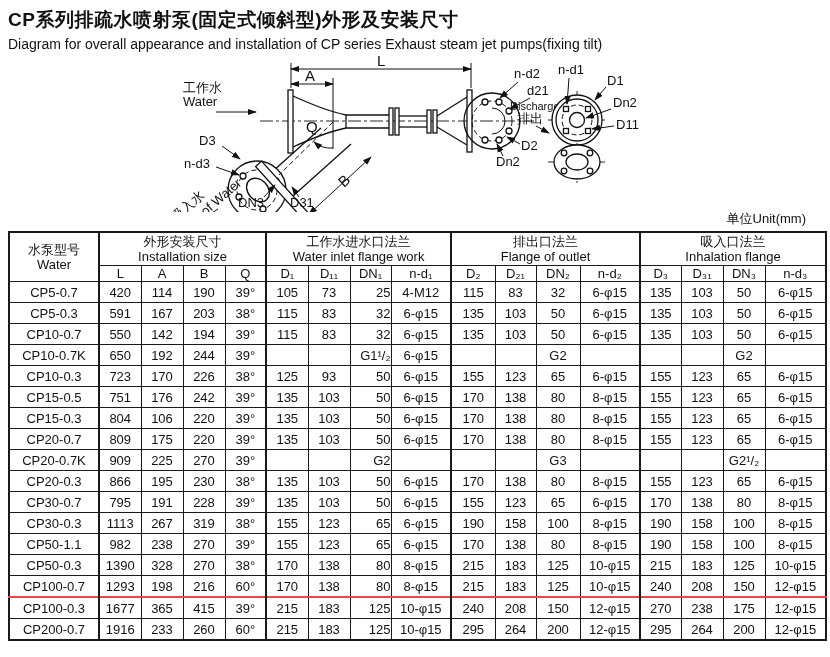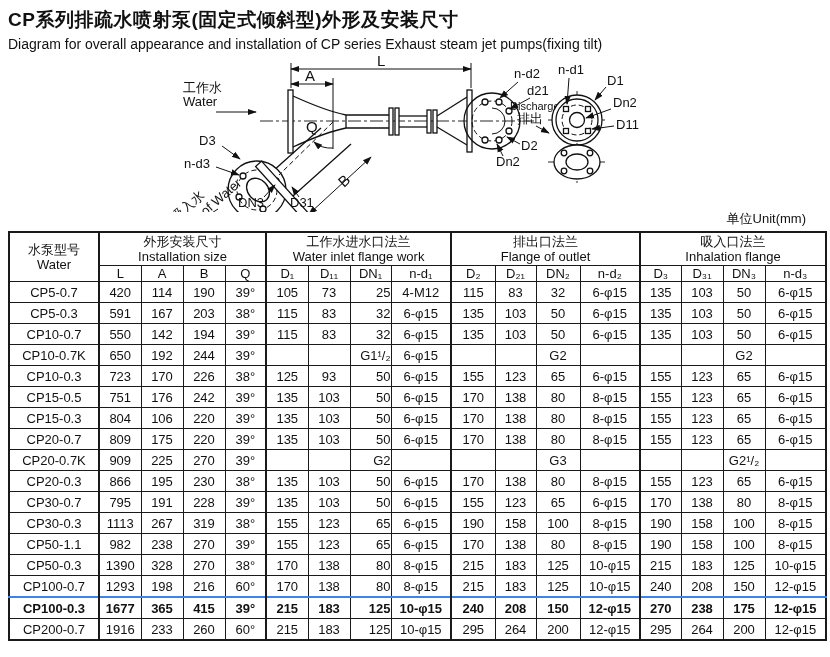--- a/index.html
+++ b/index.html
@@ -29,21 +29,21 @@
   }
   th,td{
     border:1px solid #1a1a1a;font-size:13px;text-align:center;
     padding:0;height:20px;font-weight:normal;overflow:hidden;white-space:nowrap;
   }
   .gh{height:32px;}
   .gh div{line-height:15px;}
   .sub{height:15px;}
   .grp{border-left:2px solid #1a1a1a;}
   .dn1{text-align:right;padding-left:1px;}
-  tr.sep td{border-top:2px solid #3b82f6;font-weight:bold;}
+  tr.sep td{border-top:2px solid #ef4444;}
 </style>
 </head>
 <body>
 
 <div class="titles">
   <div class="t-cn">CP系列排疏水喷射泵(固定式倾斜型)外形及安装尺寸</div>
   <div class="t-en">Diagram for overall appearance and installation of CP series Exhaust steam jet pumps(fixing tilt)</div>
 </div>
 
 <div class="diagram-wrap">

